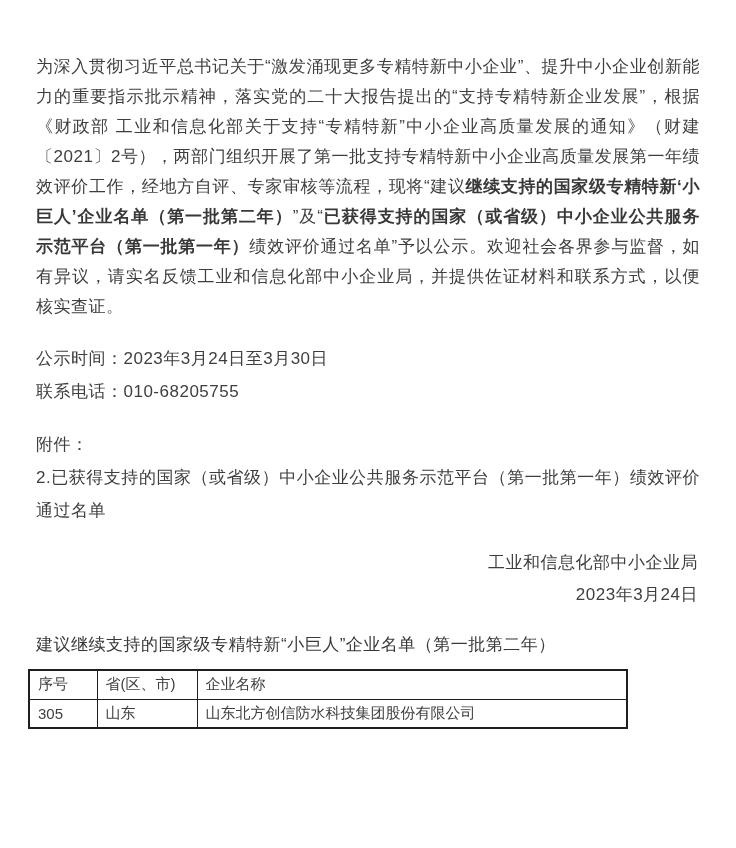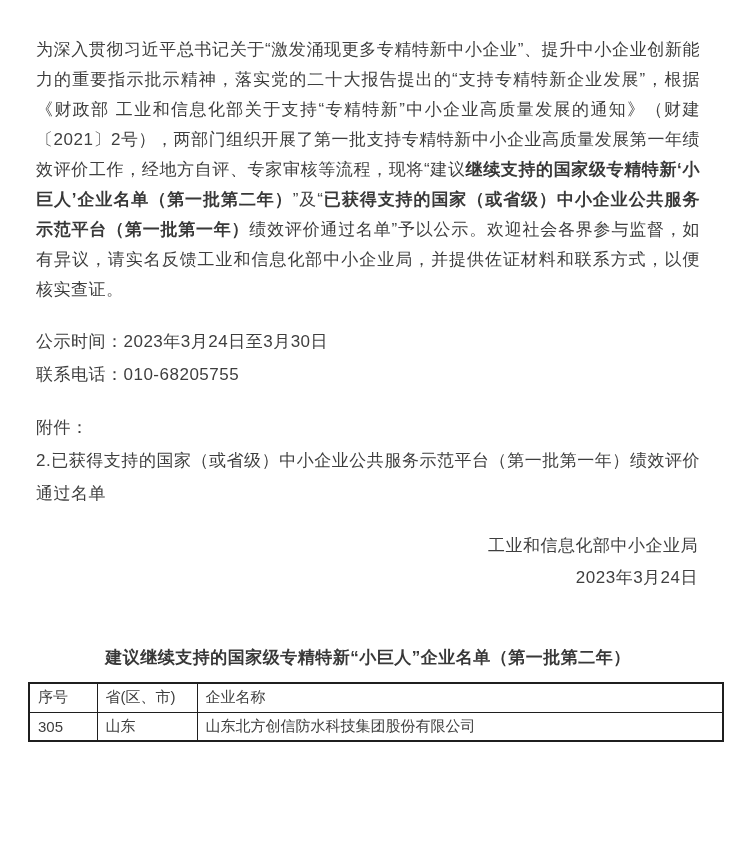--- a/index.html
+++ b/index.html
@@ -6,21 +6,21 @@
   html, body { margin: 0; padding: 0; }
   body {
     width: 736px;
     height: 848px;
     background: #ffffff;
     font-family: "Liberation Sans", sans-serif;
     color: #3e3e3e;
     overflow: hidden;
   }
   .doc {
-    padding: 35px 36px 0 36px;
+    padding: 52px 36px 0 36px;
   }
   .body-text {
     margin: 0;
     font-size: 17px;
     line-height: 30px;
     text-align: justify;
     letter-spacing: 0.5px;
   }
   .body-text b { font-weight: 700; color: #383838; }
   .contact-block {
@@ -38,30 +38,29 @@
   .attachment-item { text-align: justify; }
   .signature-block {
     margin-top: 20px;
     text-align: right;
     font-size: 17px;
     line-height: 32px;
     letter-spacing: 0.5px;
     padding-right: 2px;
   }
   .list-title {
-    margin-top: 52px;
+    margin-top: 22px;
     font-size: 17px;
-    font-weight: 700;
+    font-weight: 400;
     color: #383838;
     letter-spacing: 0.5px;
-    text-align: center;
   }
   .table-wrap {
     margin: 13px 0 0 -8px;
-    width: 696px;
+    width: 600px;
   }
   table.company-table {
     width: 100%;
     border-collapse: collapse;
     table-layout: fixed;
     font-size: 15px;
     color: #3e3e3e;
     border: 2px solid #1f1f1f;
   }
   table.company-table th,

